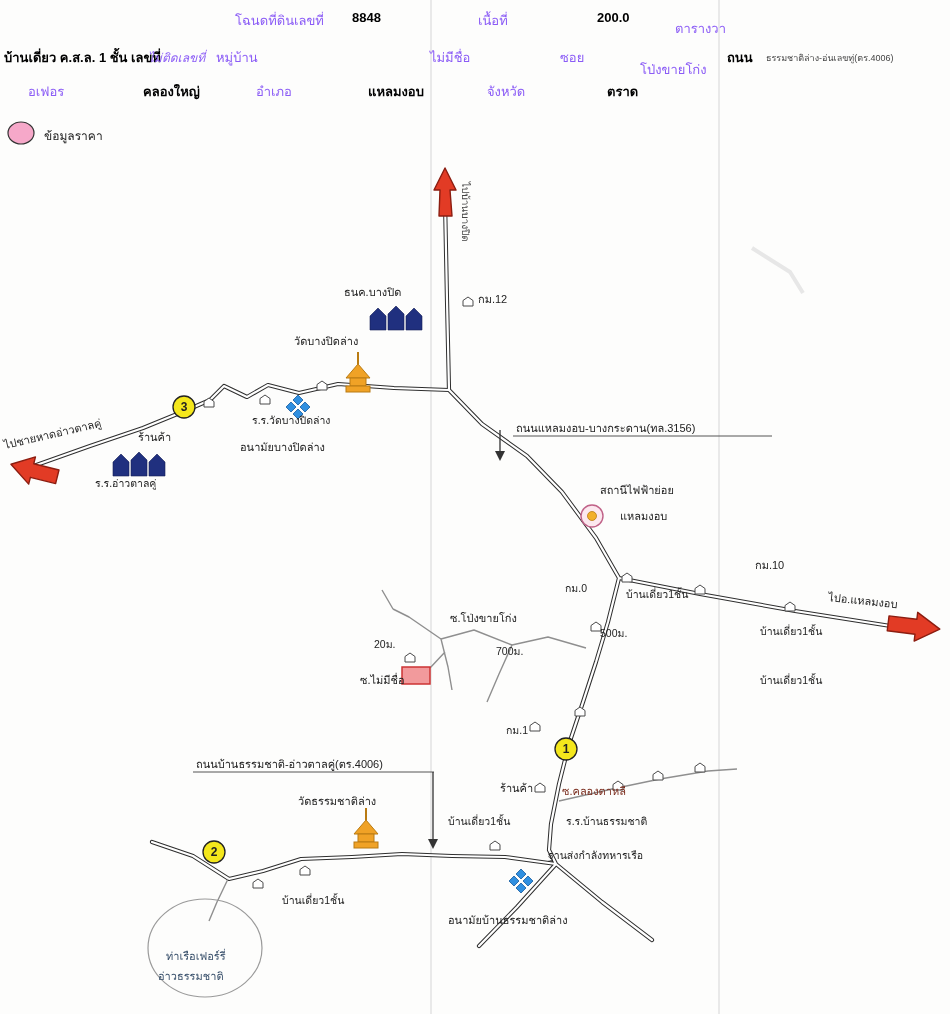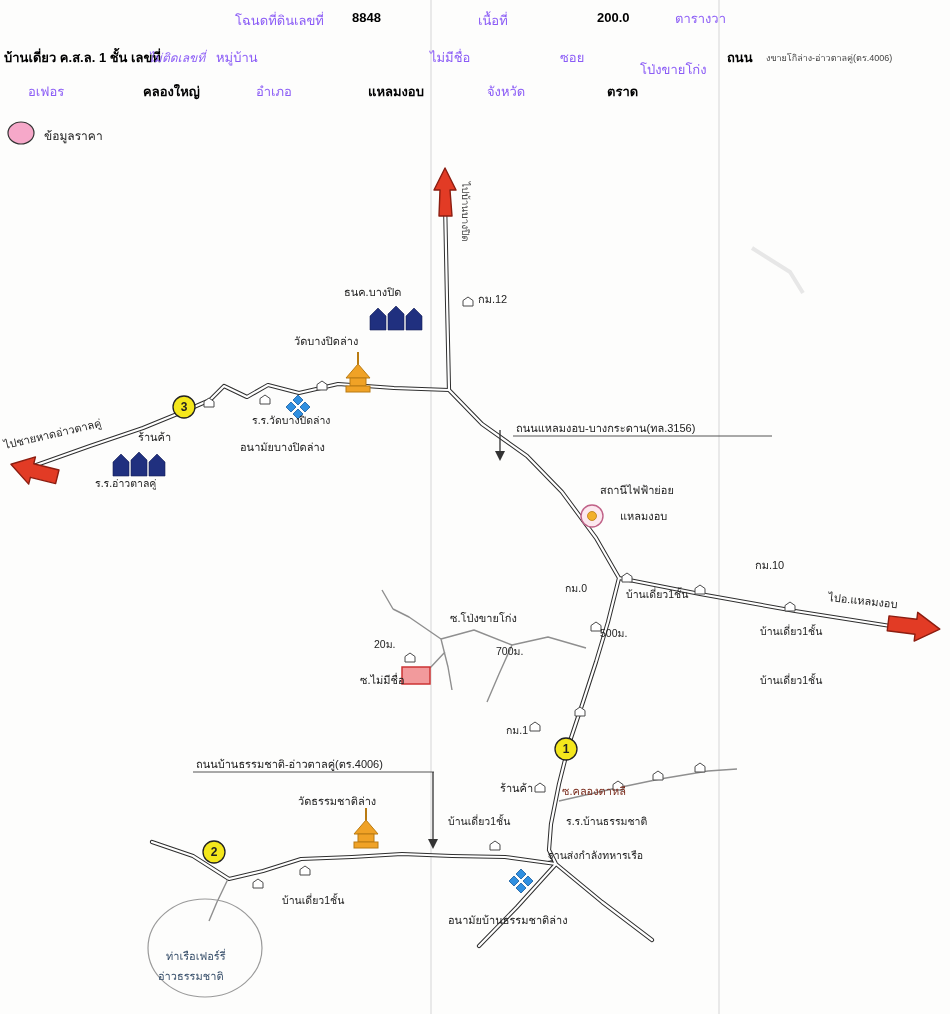--- a/index.html
+++ b/index.html
@@ -180,30 +180,30 @@
       <text class="blue" x="166" y="960">ท่าเรือเฟอร์รี่</text>
       <text class="blue" x="158" y="980">อ่าวธรรมชาติ</text>
     </g>
   </svg>
 
   <div class="hdr">
     <span style="left:235px;top:10px">โฉนดที่ดินเลขที่</span>
     <span class="b" style="left:352px;top:10px">8848</span>
     <span style="left:478px;top:10px">เนื้อที่</span>
     <span class="b" style="left:597px;top:10px">200.0</span>
-    <span style="left:675px;top:8px">ตารางวา</span>
+    <span style="left:675px;top:18px">ตารางวา</span>
 
     <span class="b" style="left:4px;top:47px">บ้านเดี่ยว ค.ส.ล. 1 ชั้น เลขที่</span>
     <span class="s12" style="left:148px;top:48px">ไม่ติดเลขที่</span>
     <span style="left:216px;top:47px">หมู่บ้าน</span>
     <span style="left:430px;top:47px">ไม่มีชื่อ</span>
     <span style="left:560px;top:47px">ซอย</span>
     <span style="left:640px;top:59px">โป่งขายโก่ง</span>
     <span class="b" style="left:727px;top:47px">ถนน</span>
-    <span class="s9" style="left:766px;top:51px">งขายโกิล่าง-อ่าวตาลคู่(ตร.4006)</span>
+    <span class="s9" style="left:766px;top:51px">ธรรมชาติล่าง-อ่นเลขทู่(ตร.4006)</span>
 
     <span style="left:28px;top:81px">อเฟอร</span>
     <span class="b" style="left:143px;top:81px">คลองใหญ่</span>
     <span style="left:256px;top:81px">อำเภอ</span>
     <span class="b" style="left:368px;top:81px">แหลมงอบ</span>
     <span style="left:487px;top:81px">จังหวัด</span>
     <span class="b" style="left:607px;top:81px">ตราด</span>
   </div>
 
 </div>

